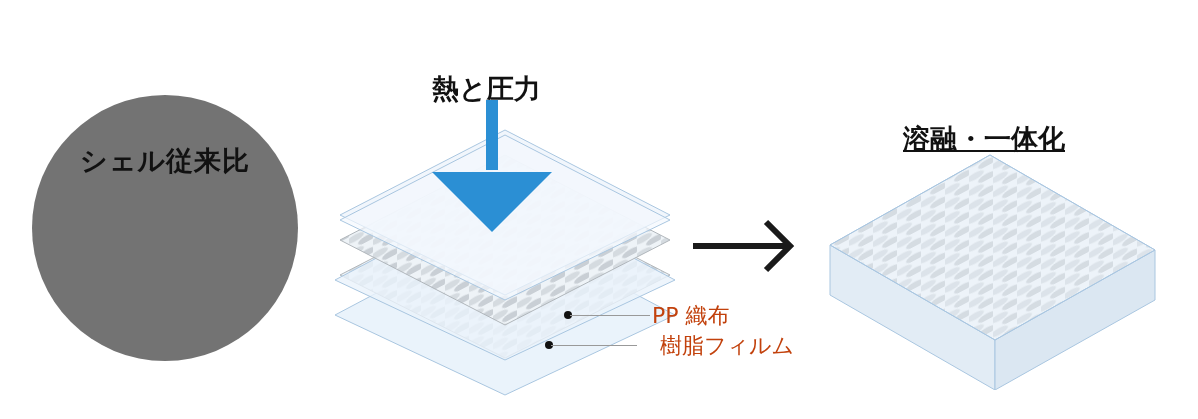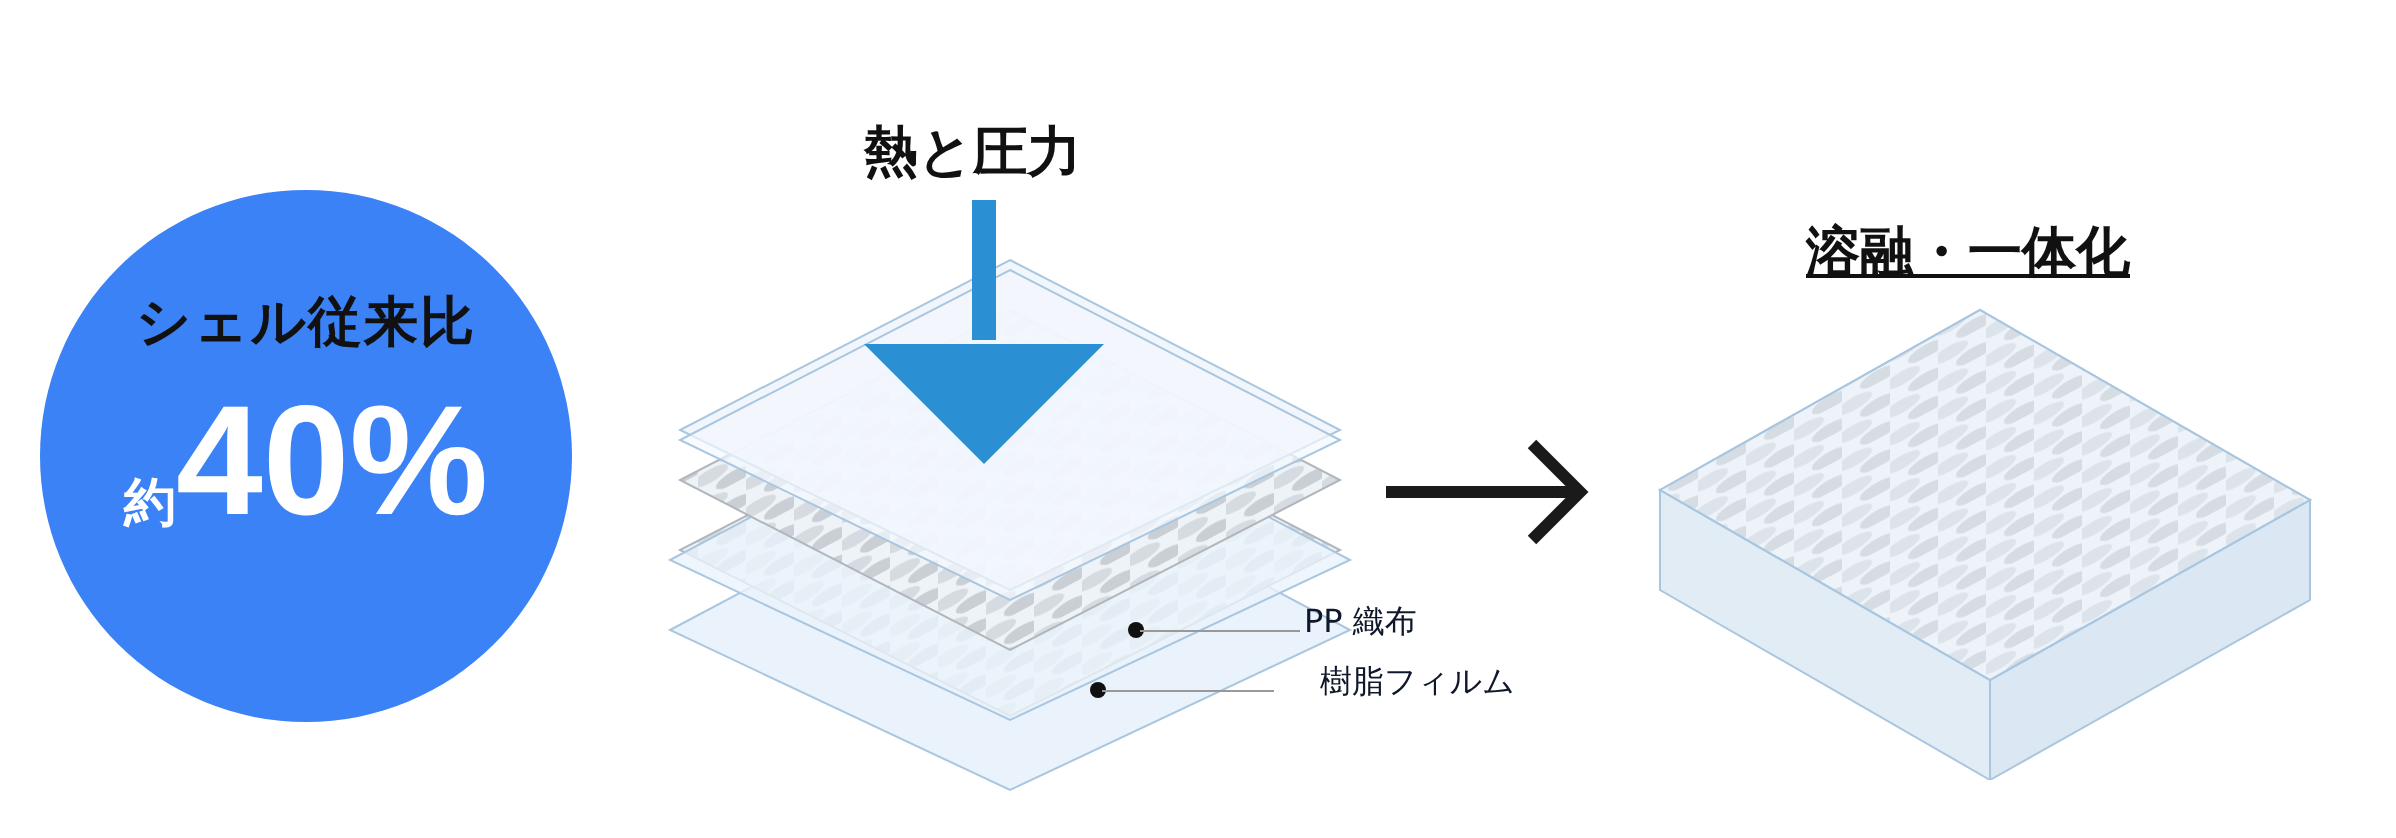--- a/index.html
+++ b/index.html
@@ -1,38 +1,35 @@
 <!DOCTYPE html>
 <html><head>
 <meta charset="utf-8">
 <style>
   html, body { margin:0; padding:0; }
   body { width:1198px; height:419px; background:#ffffff; position:relative; overflow:hidden;
          font-family:"DejaVu Sans", sans-serif; color:#1a1a1a; }
   .abs { position:absolute; }
-  .badge { left:20px; top:95px; width:266px; height:266px; border-radius:50%; background:#3b82f6; }
+  .badge { left:32px; top:95px; width:266px; height:266px; border-radius:50%; background:#737373; }
   .badge-top { left:0; width:266px; top:48px; text-align:center; font-weight:bold; font-size:27px; color:#111; letter-spacing:1px; }
   .badge-mid { left:0; width:266px; top:96px; text-align:center; color:#fff; font-weight:bold; }
   .badge-mid .pre { font-size:26px; vertical-align:bottom; }
   .badge-mid .big { font-size:78px; line-height:78px; font-family:"Liberation Sans", sans-serif; }
   .badge-bot { left:0; width:266px; top:198px; text-align:center; font-weight:bold; font-size:33px; color:#111; }
   .badge-bot .note { font-size:16px; font-weight:normal; vertical-align:top; }
-  .title { font-weight:bold; font-size:27px; color:#111; }
-  .label { font-size:16px; color:#0f172a; }
+  .title { font-weight:bold; font-size:27px; color:#111;margin-top:13px; }
+  .label { font-size:22px; color:#c2410c; }
   .leader { height:1px; background:#999; }
   .dot { width:8px; height:8px; border-radius:50%; background:#111; }
 </style>
 </head>
 <body>
 
 <div class="abs badge">
   <div class="abs badge-top">シェル従来比</div>
-  <div class="abs badge-mid">
-    <span class="pre">約</span><span class="big">40%</span>
-  </div>
 </div>
 
 <div class="abs title" style="left:432px; top:58px;">熱と圧力</div>
 
 <svg class="abs" style="left:325px; top:100px;" width="360" height="300" viewBox="0 0 360 300">
   <defs>
     <pattern id="weave" width="24" height="14" patternUnits="userSpaceOnUse" patternTransform="skewY(-28)">
       <rect width="24" height="14" fill="#eef3f7"></rect>
       <ellipse cx="6" cy="4" rx="9" ry="3.5" fill="#d5dbe0"></ellipse>
       <ellipse cx="18" cy="11" rx="9" ry="3.5" fill="#c9cfd5"></ellipse>

